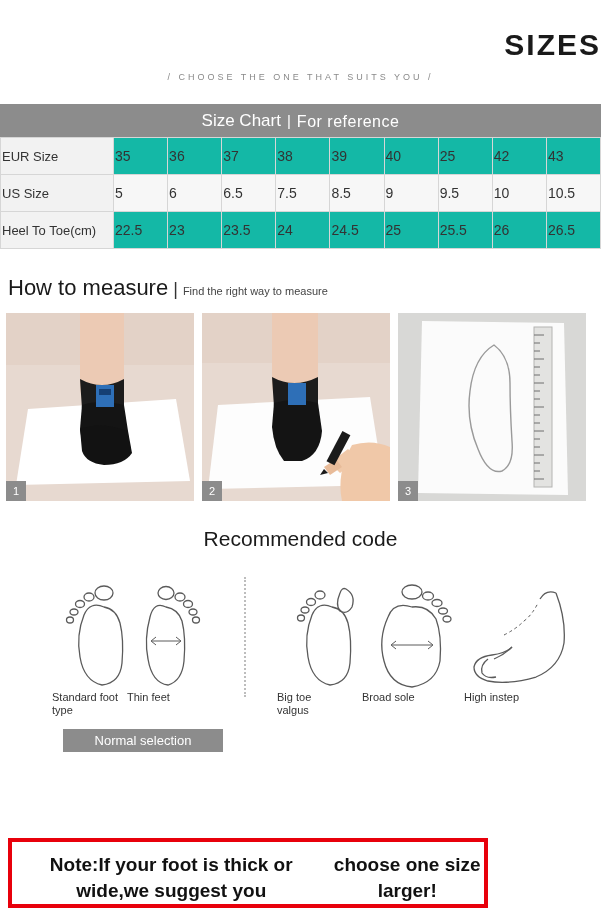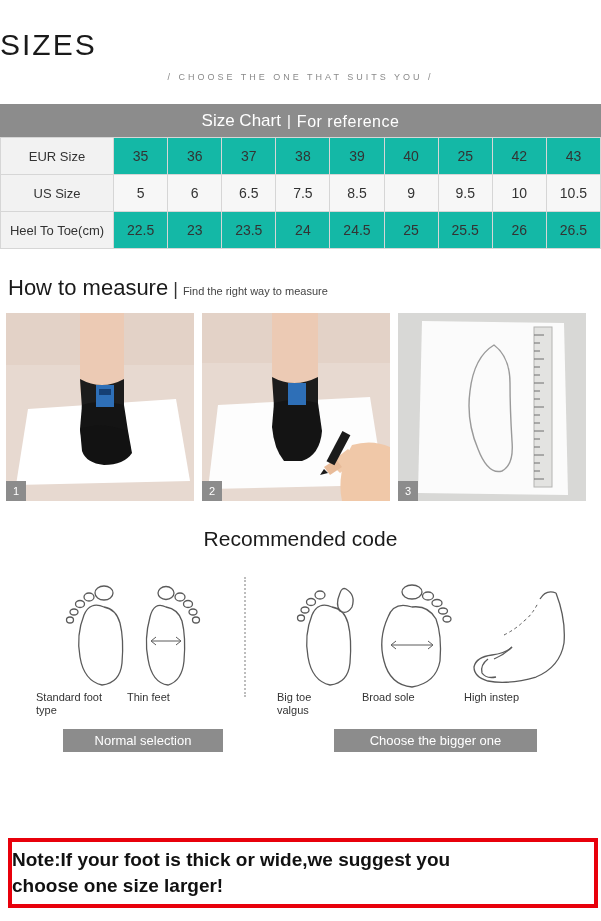--- a/index.html
+++ b/index.html
@@ -11,23 +11,23 @@
     width: 601px;
     height: 921px;
     font-family: "Liberation Sans", sans-serif;
     color: #222;
     position: relative;
     overflow: hidden;
   }
 
   
   .page-title {
-    text-align: left;
+    text-align: right;
     font-size: 30px;
-    font-weight: normal;
+    font-weight: bold;
     letter-spacing: 2px;
     color: #1a1a1a;
     margin: 28px 0 0 0;
   }
   .page-subtitle {
     text-align: center;
     font-size: 9px;
     letter-spacing: 3px;
     color: #8a8a8a;
     margin: 10px 0 0 0;
@@ -60,21 +60,20 @@
     padding-top: 3px;
   }
   table.sizes {
     border-collapse: collapse;
     width: 601px;
     table-layout: fixed;
   }
   table.sizes td {
     border: 1px solid #d6d6d6;
     height: 34px;
-    text-align: center;
     font-size: 14px;
     color: #333;
   }
   table.sizes td.rowhead {
     width: 110px;
     background: #f2f2f2;
     font-size: 13px;
     color: #333;
   }
   table.sizes tr:nth-child(2) td:not(.rowhead) {
@@ -178,27 +177,27 @@
     height: 23px;
     line-height: 23px;
     text-align: center;
   }
 
   
   .note {
     position: absolute;
     left: 8px;
     top: 838px;
-    width: 590px;
+    width: 480px;
     height: 70px;
     border: 4px solid #e8000b;
     box-sizing: border-box;
     display: flex;
-    flex-direction: column;
-    align-items: flex-start;
+    flex-direction: row;
+    align-items: flex-end;
     justify-content: center;
   }
   .note div {
     font-size: 19px;
     font-weight: bold;
     color: #111;
     line-height: 26px;
     text-align: center;
   }
 </style>
@@ -374,39 +373,38 @@
       <path d="M556 34 Q566 60 564 84 Q560 108 536 118 Q508 126 488 122 Q474 118 474 108 Q476 98 492 96 Q506 94 512 88"></path>
       <path d="M512 88 Q504 96 494 100"></path>
       <path d="M488 100 Q480 106 482 114 Q486 120 496 118"></path>
       <path d="M556 34 Q546 30 540 40"></path>
       <path d="M504 76 Q516 70 524 62" stroke-dasharray="3 3" stroke-width="1"></path>
       <path d="M524 62 Q532 56 538 44" stroke-dasharray="3 3" stroke-width="1"></path>
     </g>
   </svg>
 
   <div class="feet-labels">
-    <span style="left:36px; top:0; width:110px;">
+    <span style="left:52px; top:0; width:110px;">
       <span>Standard foot</span><br>
       <span>type</span>
     </span>
     <span style="left:127px; top:0; width:105px;">
       <span>Thin feet</span>
     </span>
     <span style="left:277px; top:0; width:105px;">
       <span>Big toe</span><br>
       <span>valgus</span>
     </span>
     <span style="left:362px; top:0; width:105px;">
       <span>Broad sole</span>
     </span>
     <span style="left:464px; top:0; width:105px;">
       <span>High instep</span>
     </span>
   </div>
 
   <div class="pill" style="left:63px; top:170px; width:160px;">Normal selection</div>
-  <div class="pill" style="left:334px; top:170px; width:203px;">Choose the bigger one</div>
 </div>
 
 <div class="note">
   <div>Note:If your foot is thick or wide,we suggest you</div>
   <div>choose one size larger!</div>
 </div>
 
 </body></html>

